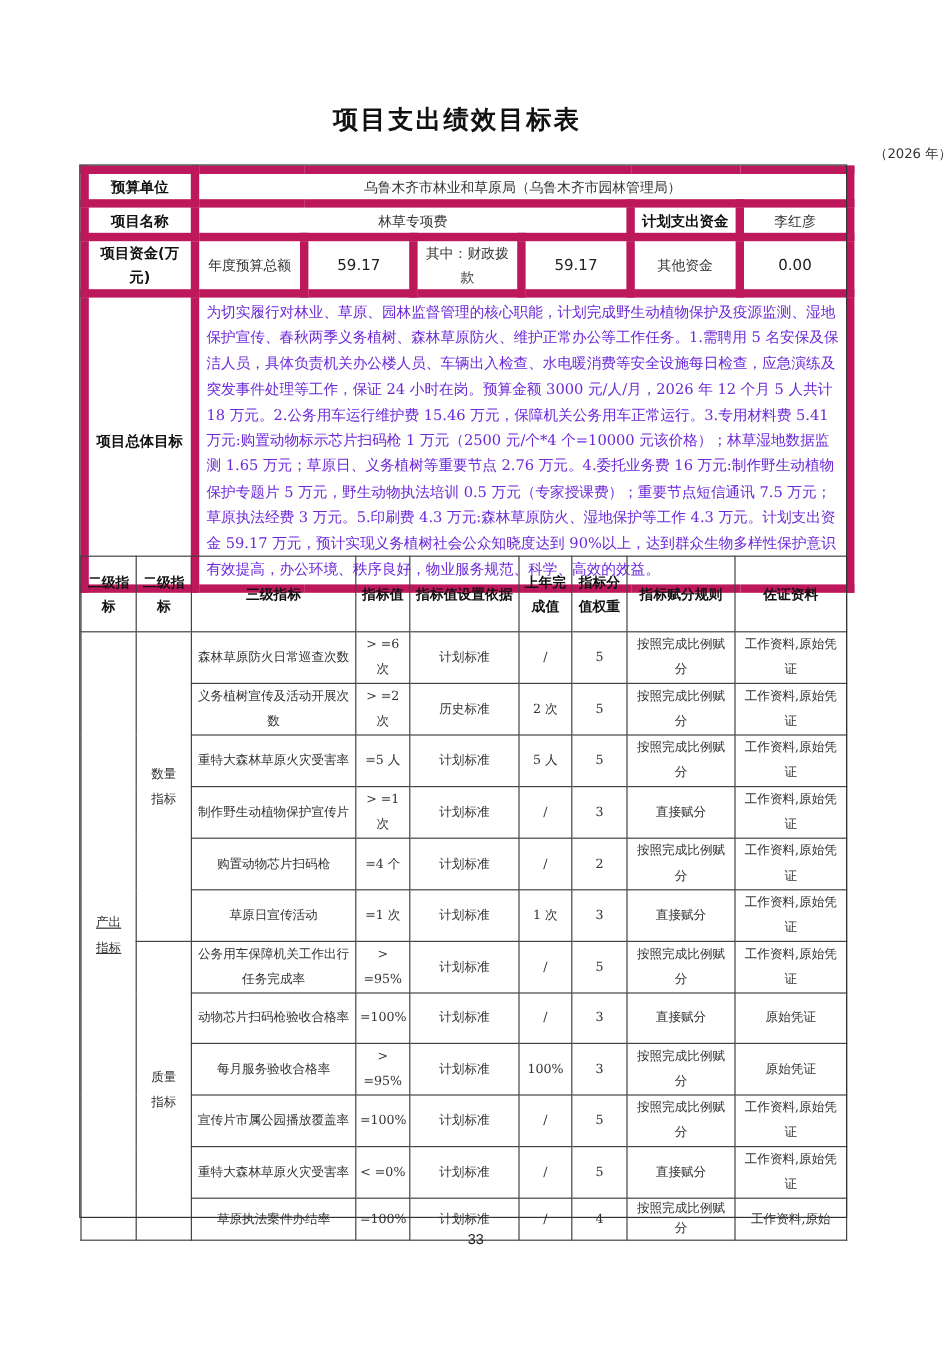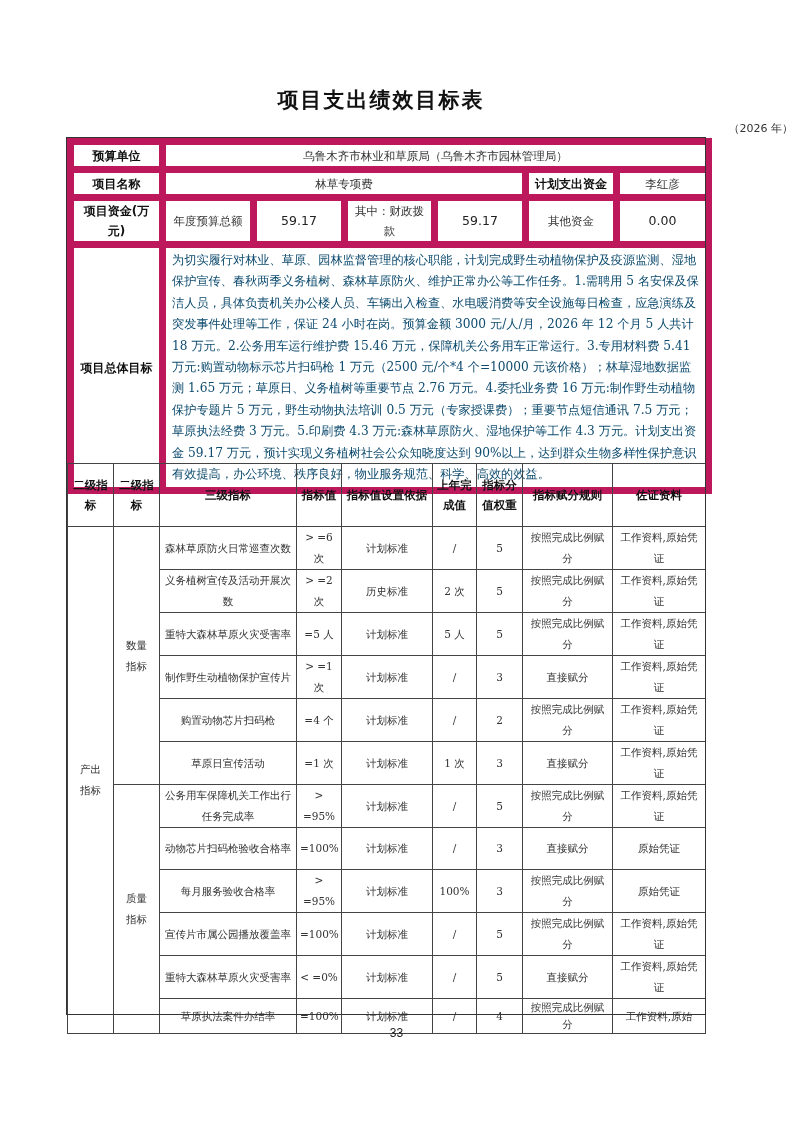--- a/index.html
+++ b/index.html
@@ -7,21 +7,21 @@
            font-family: "DejaVu Serif", "Liberation Serif", serif; color: #222; }
     .title { position: absolute; top: 86px; left: 0; width: 762px; text-align: center;
              font-family: "DejaVu Sans", sans-serif; font-weight: bold; font-size: 21px; letter-spacing: 2px; color: #111; }
     .year { position: absolute; top: 121px; left: 0; width: 793px; text-align: right;
             font-family: "DejaVu Sans", sans-serif; font-size: 11px; color: #333; }
     table.doc { position: absolute; left: 67px; top: 138px; width: 638px; border-collapse: collapse; table-layout: fixed; }
     table.doc td { border: 7px solid #be185d; text-align: center; vertical-align: middle; padding: 0 3px;
                    font-size: 11.5px; line-height: 20px; color: #333; }
     table.doc td.b { font-family: "DejaVu Sans", sans-serif; font-weight: bold; color: #111; font-size: 12px; }
     table.doc td.num { font-family: "DejaVu Sans", sans-serif; font-size: 12.5px; color: #222; margin-top: 20px; }
-    table.doc td.goal { text-align: left; font-size: 12.2px; line-height: 21.4px; padding: 2px 6px; color: #0c4a6e; }
+    table.doc td.goal { text-align: left; font-size: 12.2px; line-height: 21.4px; padding: 2px 6px; color: #6d28d9; }
     table.ind { position: absolute; left: 67px; top: 463px; width: 638px; border-collapse: collapse; table-layout: fixed; }
     table.ind td { border: 1px solid #444; text-align: center; vertical-align: middle; padding: 0 3px;
                    font-size: 10.5px; line-height: 21px; color: #333; }
     table.ind td.h { font-family: "DejaVu Sans", sans-serif; font-weight: bold; font-size: 11.5px; color: #111; line-height: 20px; }
     .outer { position: absolute; left: 66px; top: 137px; width: 638px; height: 876px; border: 1.5px solid #333; pointer-events: none; }
     .page-num { position: absolute; top: 1026px; left: 0; width: 793px; text-align: center;
                 font-family: Liberation Sans, sans-serif; font-size: 12px; color: #222; }
   </style>
 </head>
 <body>
@@ -86,21 +86,21 @@
     <td class="h">指标值</td>
     <td class="h">指标值设置依据</td>
     <td class="h">上年完成值</td>
     <td class="h">指标分值权重</td>
     <td class="h">指标赋分规则</td>
     <td class="h">佐证资料</td>
   </tr>
   </tbody>
     <tbody id="ind-body">
       <tr style="height: 42px;">
-        <td rowspan="12" style="padding: 0px 8px;">产出指标</td>
+        <td rowspan="12" style="padding: 0px 8px; text-decoration: underline;">产出指标</td>
         <td rowspan="6" style="padding: 0px 8px;">数量指标</td>
         <td>森林草原防火日常巡查次数</td>
         <td>&gt; =6 次</td>
         <td>计划标准</td>
         <td>/</td>
         <td>5</td>
         <td>按照完成比例赋分</td>
         <td>工作资料,原始凭证</td>
       </tr>
       <tr style="height: 43px;">

